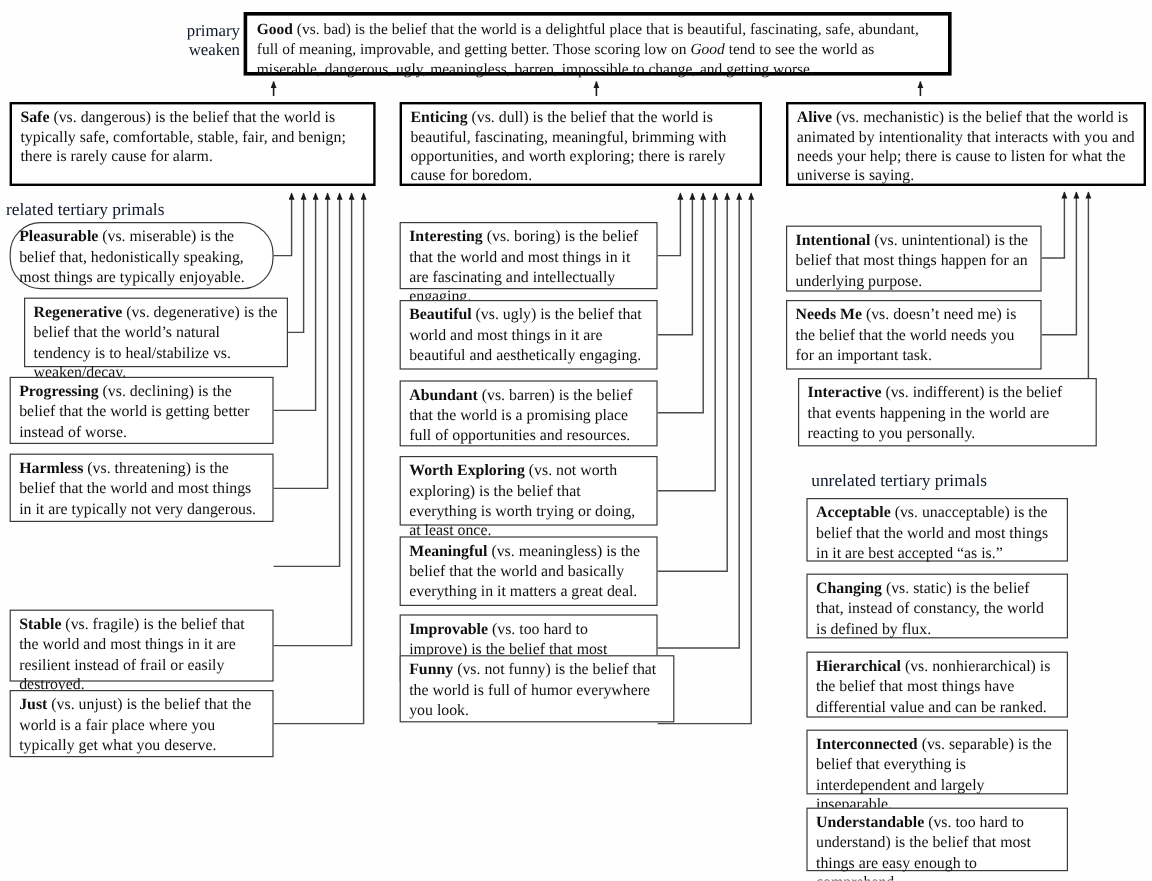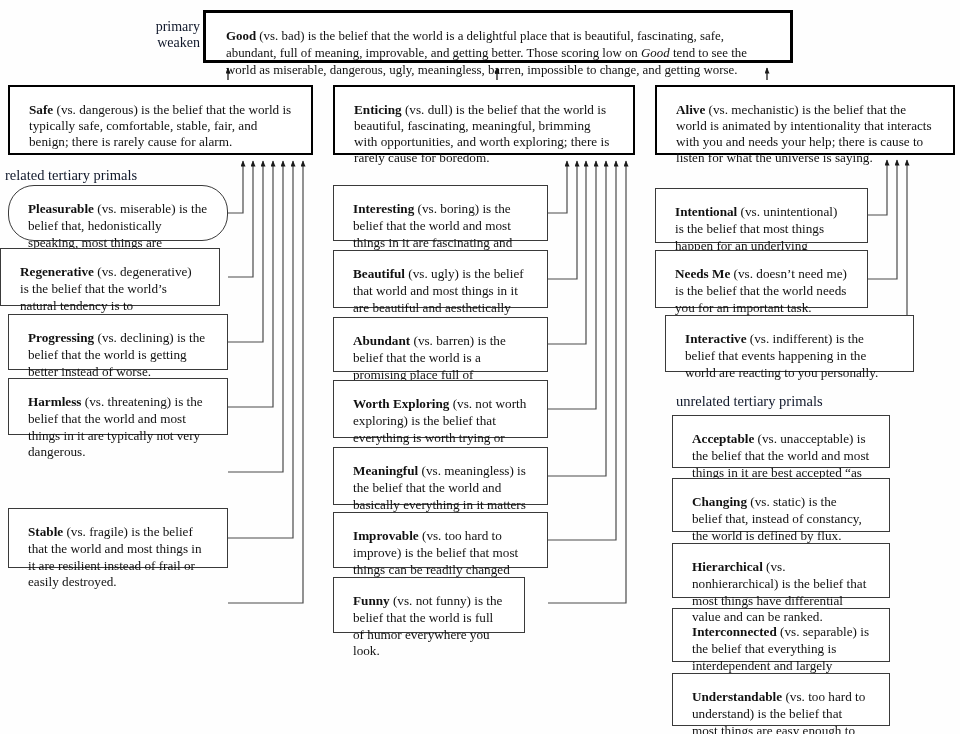--- a/index.html
+++ b/index.html
@@ -1,20 +1,20 @@
 <!DOCTYPE html>
 <html><head>
 <meta charset="utf-8">
 <style>
   html,body{margin:0;padding:0;background:#fff;}
   .canvas{position:relative;width:960px;height:734px;background:#fefefe;overflow:hidden;
           font-family:"Liberation Serif","DejaVu Serif",serif;color:#111;}
   .overlay{position:absolute;left:0;top:0;width:960px;height:734px;pointer-events:none;}
   .box{position:absolute;box-sizing:border-box;background:#fff;}
-  .box p{margin:12px;}
+  .box p{margin:0;}
   .primary{border:3px solid #000;font-size:12.9px;line-height:1.3;padding:3px 8px;}
   .secondary{border:2px solid #000;font-size:13.2px;line-height:1.22;padding:3px 7px;}
   .tert{border:1px solid #3a3a3a;font-size:13.2px;line-height:1.27;padding:3px 7px;}
   .lbl{position:absolute;font-size:14.5px;color:#0f172a;white-space:nowrap;}
   .primary-lbl{text-align:right;font-size:14px;line-height:1.12;white-space:normal;}
   b{font-weight:bold;}
   i.mid{font-style:italic;}
 </style>
 </head>
 <body>
@@ -69,52 +69,55 @@
     <p><b>Enticing</b><span> (vs. dull) is the belief that the world is beautiful, fascinating, meaningful, brimming with opportunities, and worth exploring; there is rarely cause for boredom.</span></p>
   </div>
   <div class="box secondary" style="left:655px;top:85px;width:300px;height:70px;">
     <p><b>Alive</b><span> (vs. mechanistic) is the belief that the world is animated by intentionality that interacts with you and needs your help; there is cause to listen for what the universe is saying.</span></p>
   </div>
 
   <div class="lbl" style="left:5px;top:167px;">related tertiary primals</div>
   <div class="box tert" style="left:8px;top:185px;width:220px;height:56px;border-radius:26px;">
     <p><b>Pleasurable</b><span> (vs. miserable) is the belief that, hedonistically speaking, most things are typically enjoyable.</span></p>
   </div>
-  <div class="box tert" style="left:0;top:248px;width:220px;height:58px;">
+  <div class="box tert" style="left:20px;top:248px;width:220px;height:58px;">
     <p><b>Regenerative</b><span> (vs. degenerative) is the belief that the world’s natural tendency is to heal/stabilize vs. weaken/decay.</span></p>
   </div>
   <div class="box tert" style="left:8px;top:314px;width:220px;height:56px;">
     <p><b>Progressing</b><span> (vs. declining) is the belief that the world is getting better instead of worse.</span></p>
   </div>
   <div class="box tert" style="left:8px;top:378px;width:220px;height:57px;">
     <p><b>Harmless</b><span> (vs. threatening) is the belief that the world and most things in it are typically not very dangerous.</span></p>
   </div>
   <div class="box tert" style="left:8px;top:508px;width:220px;height:60px;">
     <p><b>Stable</b><span> (vs. fragile) is the belief that the world and most things in it are resilient instead of frail or easily destroyed.</span></p>
+  </div>
+  <div class="box tert" style="left:8px;top:575px;width:220px;height:56px;">
+    <p><b>Just</b><span> (vs. unjust) is the belief that the world is a fair place where you typically get what you deserve.</span></p>
   </div>
 
   <div class="box tert" style="left:333px;top:185px;width:215px;height:56px;">
     <p><b>Interesting</b><span> (vs. boring) is the belief that the world and most things in it are fascinating and intellectually engaging.</span></p>
   </div>
   <div class="box tert" style="left:333px;top:250px;width:215px;height:58px;">
     <p><b>Beautiful</b><span> (vs. ugly) is the belief that world and most things in it are beautiful and aesthetically engaging.</span></p>
   </div>
   <div class="box tert" style="left:333px;top:317px;width:215px;height:55px;">
     <p><b>Abundant</b><span> (vs. barren) is the belief that the world is a promising place full of opportunities and resources.</span></p>
   </div>
   <div class="box tert" style="left:333px;top:380px;width:215px;height:58px;">
     <p><b>Worth Exploring</b><span> (vs. not worth exploring) is the belief that everything is worth trying or doing, at least once.</span></p>
   </div>
   <div class="box tert" style="left:333px;top:447px;width:215px;height:58px;">
     <p><b>Meaningful</b><span> (vs. meaningless) is the belief that the world and basically everything in it matters a great deal.</span></p>
   </div>
   <div class="box tert" style="left:333px;top:512px;width:215px;height:56px;">
     <p><b>Improvable</b><span> (vs. too hard to improve) is the belief that most things can be readily changed for the better.</span></p>
   </div>
-  <div class="box tert" style="left:333px;top:577px;width:192px;height:56px;">
+  <div class="box tert" style="left:333px;top:546px;width:229px;height:56px;">
     <p><b>Funny</b><span> (vs. not funny) is the belief that the world is full of humor everywhere you look.</span></p>
   </div>
 
   <div class="box tert" style="left:655px;top:188px;width:213px;height:55px;">
     <p><b>Intentional</b><span> (vs. unintentional) is the belief that most things happen for an underlying purpose.</span></p>
   </div>
   <div class="box tert" style="left:655px;top:250px;width:213px;height:58px;">
     <p><b>Needs Me</b><span> (vs. doesn’t need me) is the belief that the world needs you for an important task.</span></p>
   </div>
   <div class="box tert" style="left:665px;top:315px;width:249px;height:57px;">

